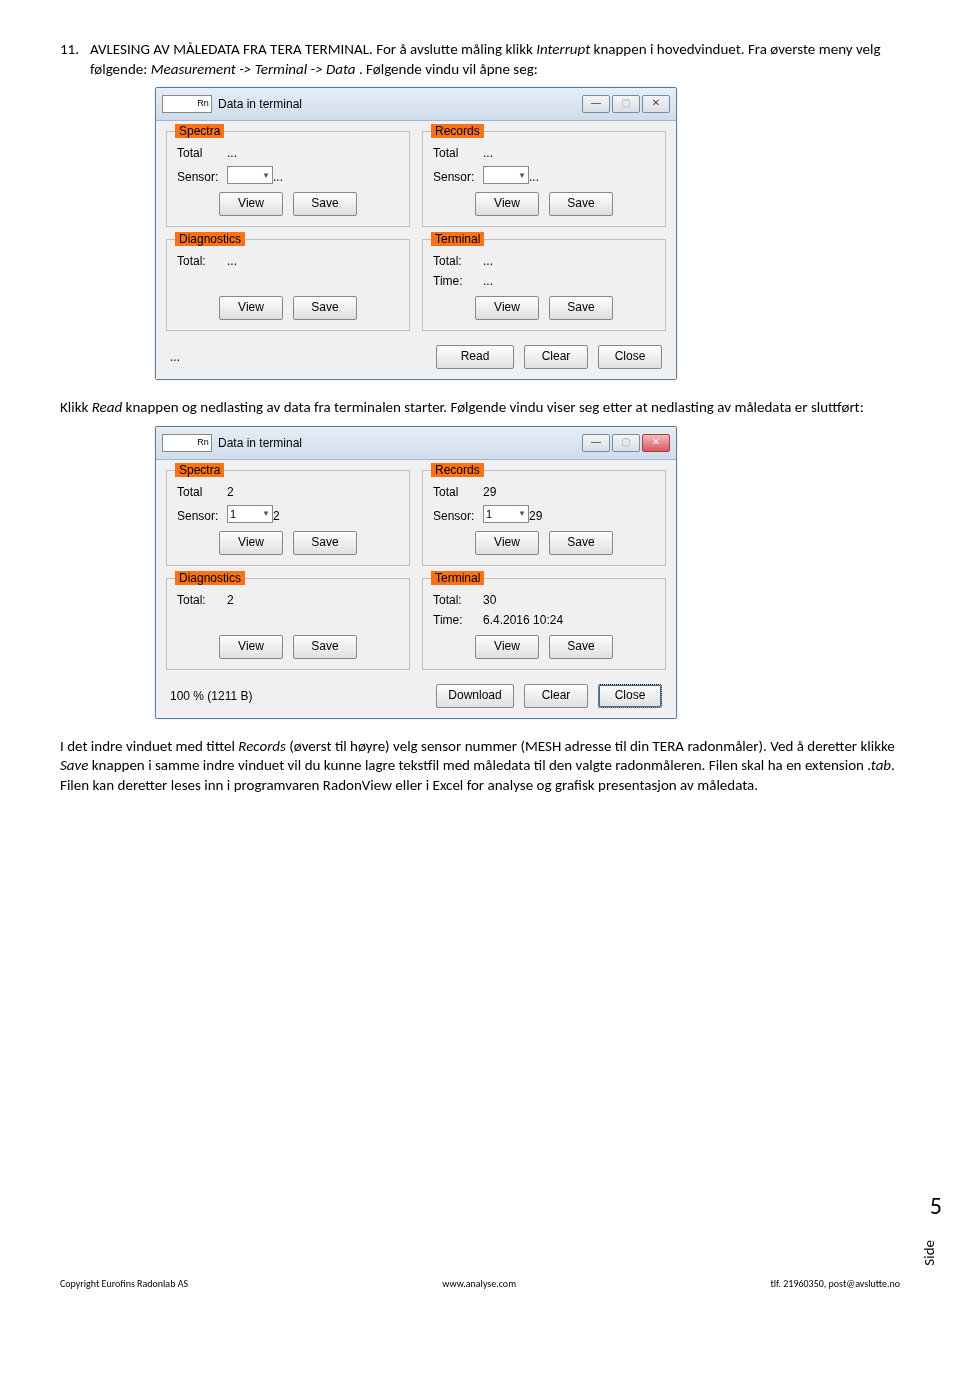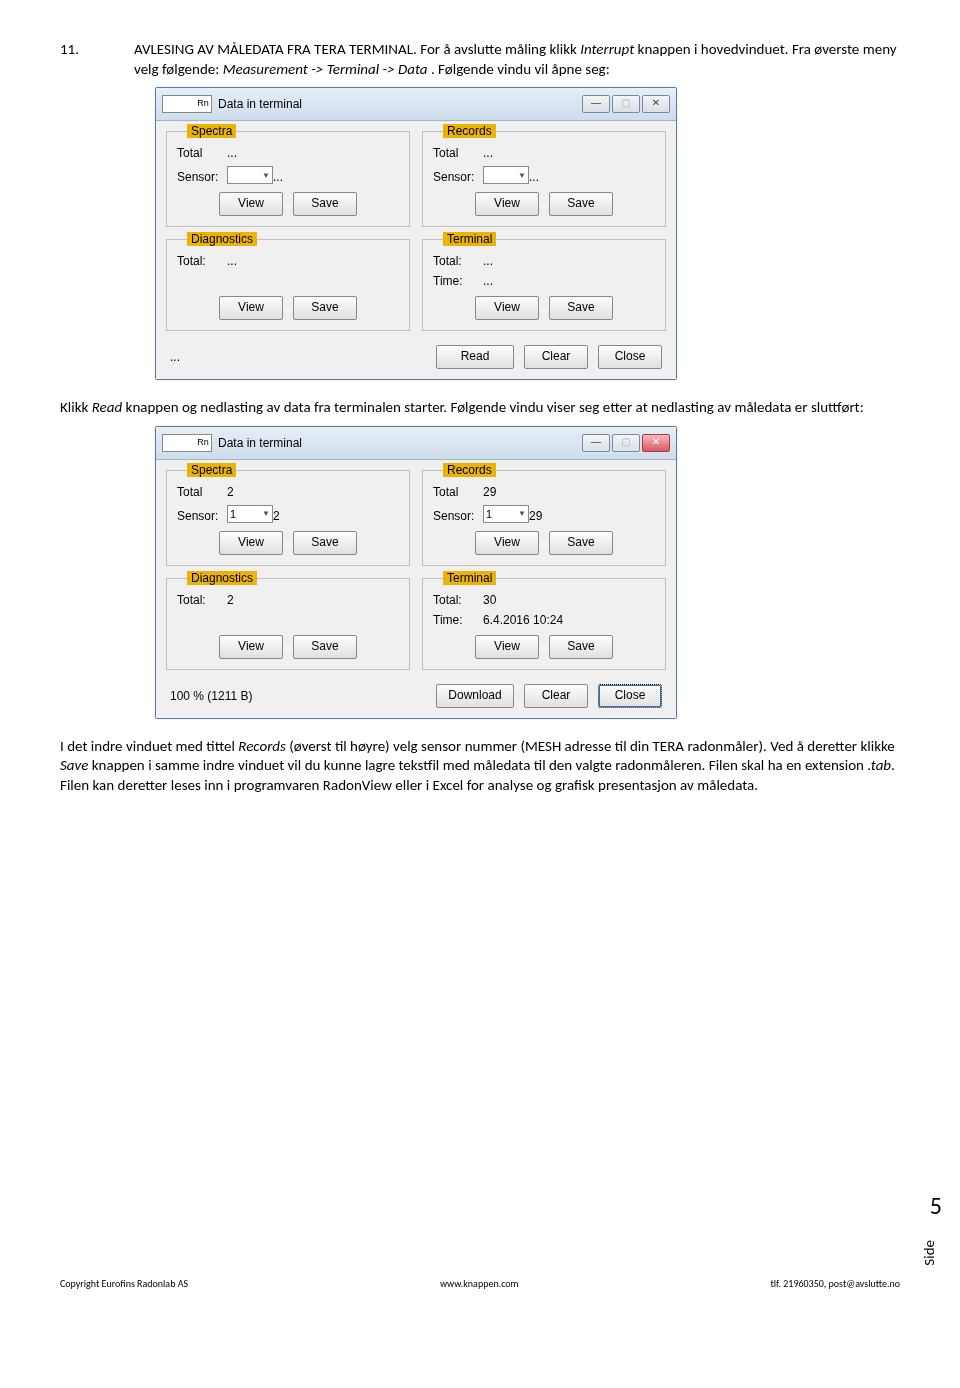--- a/index.html
+++ b/index.html
@@ -13,21 +13,20 @@
   }
   .page {
     padding: 40px 60px 30px 60px;
     position: relative;
     min-height: 1320px;
     box-sizing: border-box;
   }
   .para {
     margin: 0 0 6px 0;
     line-height: 1.3;
-    gap: 44px;
   }
   .num-para { display:flex; }
   .num { width:30px; flex-shrink:0;}
   .italic { font-style: italic; }
   .window {
     width: 520px;
     margin: 8px 0 18px 95px;
     border: 1px solid #5a7ca0;
     border-radius: 2px;
     background: #f0f0f0;
@@ -63,22 +62,22 @@
   }
   .top-row { display:flex; gap:12px; }
   .fieldset {
     border:1px solid #c0c0c0;
     padding: 8px 10px 10px 10px;
     position: relative;
     flex:1;
     background:#f0f0f0;
   }
   .fieldset .legend {
-    position:absolute; top:-8px; left:20px;
-    background:#eab308; padding:0 4px;
+    position:absolute; top:-8px; left:8px;
+    background:#f97316; padding:0 4px;
     font-size:12px; color:#000;
   }
   .frow { display:flex; align-items:flex-end; margin:6px 0; font-size:12px;}
   .frow .lbl { width:50px; }
   .frow .val { width:30px; }
   .dropdown {
     width:46px; height:18px; border:1px solid #8a8a8a; background:#fff;
     display:inline-flex; align-items:center; padding:0 2px; box-sizing:border-box;
     font-size:11px;
   }
@@ -309,17 +308,17 @@
 
   <div class="para" style="margin-top:18px;">
     <span>I det indre vinduet med tittel </span><span class="italic">Records</span><span> (øverst til høyre) velg sensor nummer (MESH adresse til din TERA radonmåler). Ved å deretter klikke </span><span class="italic">Save</span><span> knappen i samme indre vinduet vil du kunne lagre tekstfil med måledata til den valgte radonmåleren. Filen skal ha en extension </span><span class="italic">.tab</span><span>. Filen kan deretter leses inn i programvaren RadonView eller i Excel for analyse og grafisk presentasjon av måledata.</span>
   </div>
 
   <div class="side-label">Side</div>
   <div class="side-num">5</div>
 
   <div class="footer">
     <span>Copyright Eurofins Radonlab AS</span>
-    <span>www.knappen.com</span>
+    <span>www.analyse.com</span>
     <span>tlf. 21960350, post@avslutte.no</span>
   </div>
 
 </div>
 
 </body></html>

